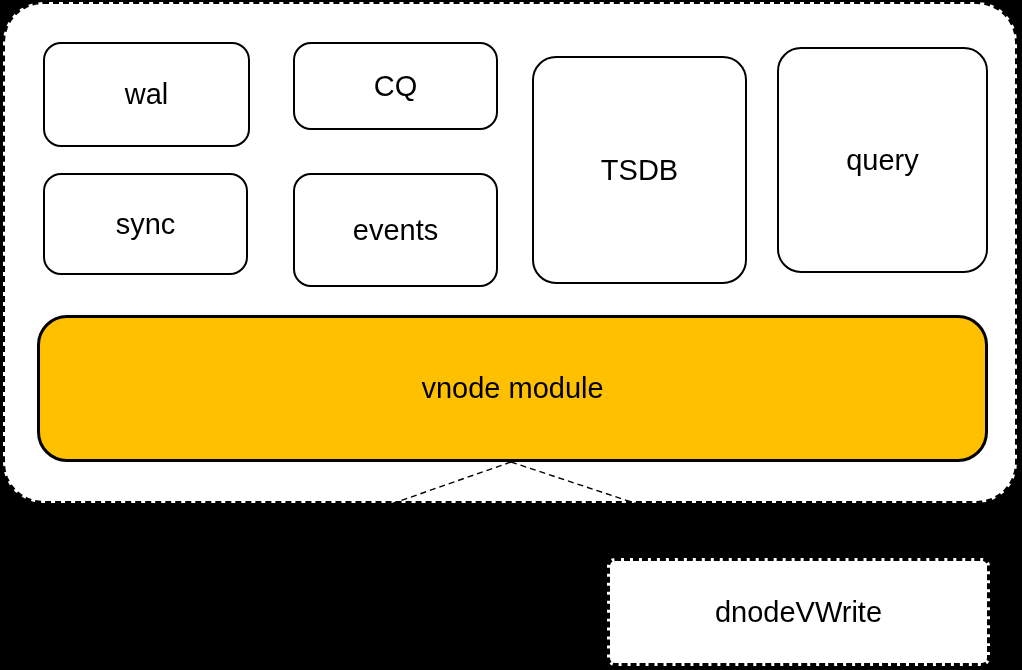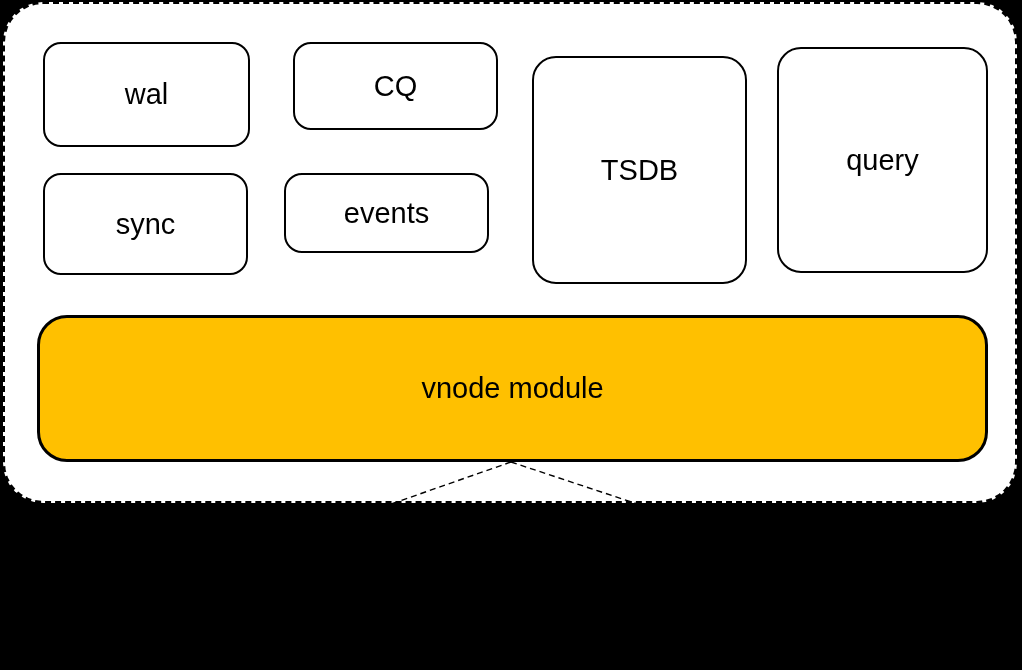--- a/index.html
+++ b/index.html
@@ -38,21 +38,21 @@
     font-size: 29px;
     line-height: 1;
     white-space: nowrap;
   }
   .small-box { border-radius: 18px; }
   .tall-box  { border-radius: 24px; }
 
   .box-wal    { left: 43px;  top: 42px;  width: 207px; height: 105px; }
   .box-cq     { left: 293px; top: 42px;  width: 205px; height: 88px; }
   .box-sync   { left: 43px;  top: 173px; width: 205px; height: 102px; }
-  .box-events { left: 284px; top: 173px; width: 205px; height: 80px; }
+  .box-events { left: 293px; top: 173px; width: 205px; height: 114px; }
   .box-tsdb   { left: 532px; top: 44px;  width: 215px; height: 228px; margin-top: 12px; }
   .box-query  { left: 777px; top: 47px;  width: 211px; height: 226px; }
 
   .vnode-box {
     left: 37px;
     top: 315px;
     width: 951px;
     height: 147px;
     border-radius: 30px;
     border-width: 3px;
@@ -104,14 +104,17 @@
 
   <div class="box vnode-box" style="background:#FFC000;">
     <span>vnode module</span>
   </div>
 
   <svg class="connector-layer" viewBox="0 0 1022 670" xmlns="http://www.w3.org/2000/svg">
     <line x1="511" y1="462" x2="237" y2="558" stroke="#000" stroke-width="1.4" stroke-dasharray="6 4"></line>
     <line x1="511" y1="462" x2="800" y2="558" stroke="#000" stroke-width="1.4" stroke-dasharray="6 4"></line>
   </svg>
 
+  <div class="box dnode-box dnode-write">
+    <span>dnodeVWrite</span>
+  </div>
 
 </div>
 
 </body></html>

